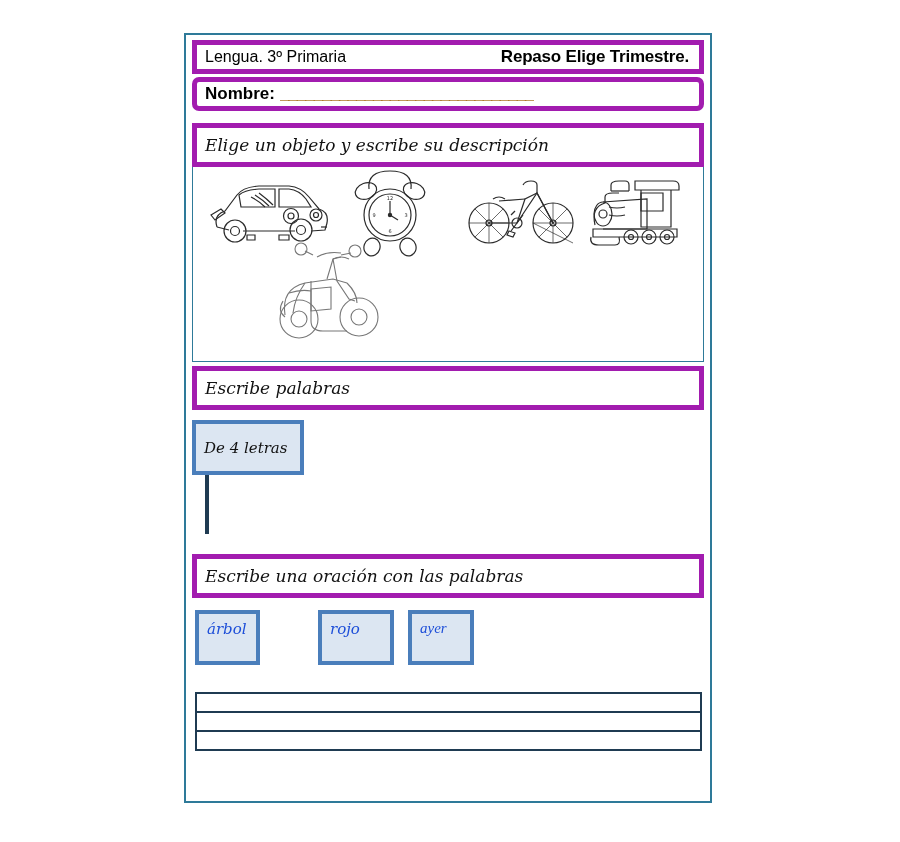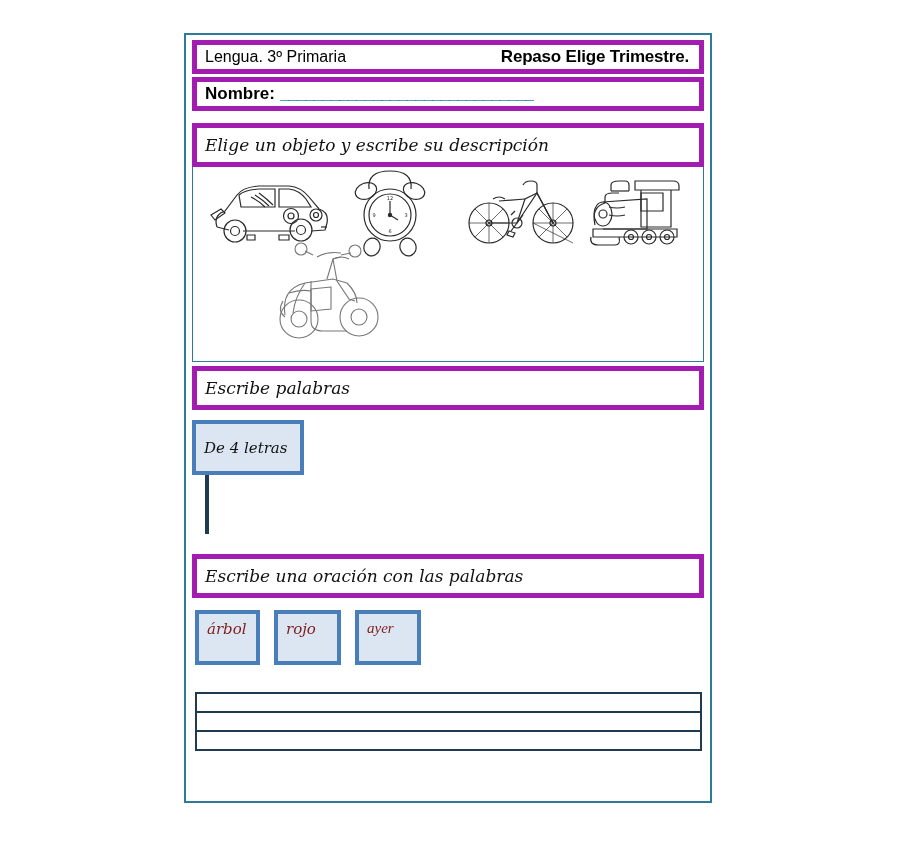--- a/index.html
+++ b/index.html
@@ -53,31 +53,32 @@
     white-space: nowrap;
   }
   .header-subtitle { padding-right: 2px; }
 
   .name-row {
     height: 34px;
     display: flex;
     align-items: center;
     padding: 0 8px;
     margin-bottom: 12px;
+    border-radius: 7px;
   }
   .name-label {
     font-weight: bold;
     font-size: 17px;
     color: #000000;
     white-space: nowrap;
   }
   .name-line {
     font-weight: bold;
     font-size: 17px;
-    color: #0369a1;
+    color: #a16207;
     margin-left: 5px;
     letter-spacing: -1px;
     overflow: hidden;
     white-space: nowrap;
   }
 
   
   .instruction {
     height: 44px;
     display: flex;
@@ -153,21 +154,21 @@
     border: 4px solid #4a7ebb;
     background: #dce6f2;
     box-sizing: border-box;
     display: flex;
     align-items: flex-start;
     padding: 6px 0 0 8px;
     margin-right: 14px;
     font-family: "DejaVu Serif", serif;
     font-style: italic;
     font-size: 15px;
-    color: #7f1d1d;
+    color: #1d4ed8;
     white-space: nowrap;
   }
 
   
   .answer-lines {
     margin-top: 27px;
     margin-left: 3px;
     margin-right: 2px;
     border: 2px solid #1f3b52;
     border-bottom: none;
@@ -329,21 +330,21 @@
     </div>
   </div>
 
 
   <div class="spacer-sm"></div>
 
   <div class="framed instruction" style="margin-top:14px;">Escribe una oración con las palabras</div>
 
   <div class="chips">
     <div class="chip" style="width:65px;">árbol</div>
-    <div class="chip" style="width:67px;">rojo</div>
+    <div class="chip" style="width:76px;margin-left:44px;">rojo</div>
     <div class="chip" style="width:66px;font-family:Liberation Serif, serif;">ayer</div>
   </div>
 
   <div class="answer-lines">
     <div class="line"></div>
     <div class="line"></div>
     <div class="line"></div>
   </div>
 
 </div>

